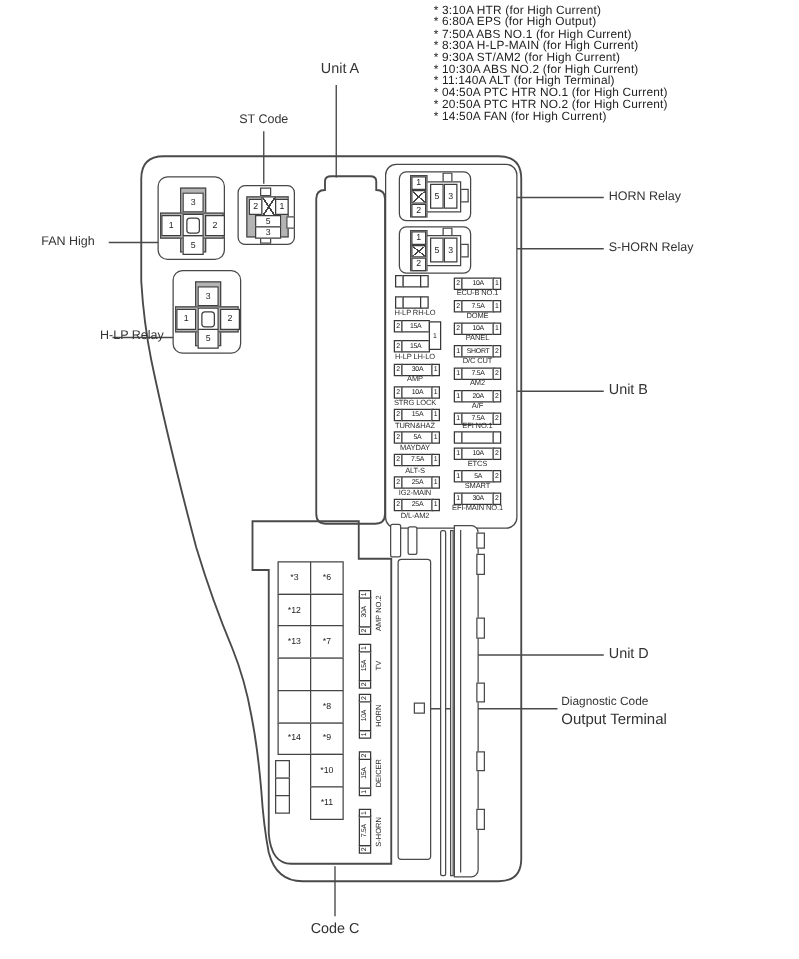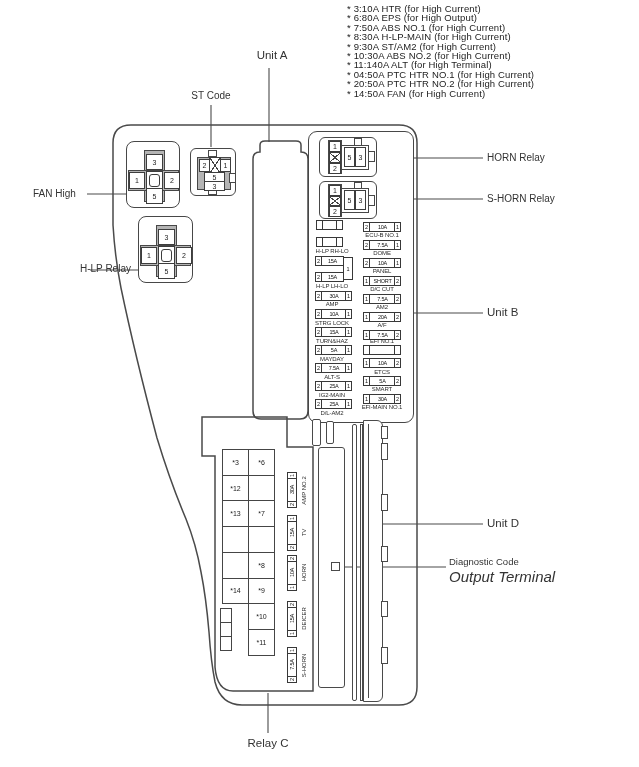--- a/index.html
+++ b/index.html
@@ -85,22 +85,22 @@
 
   <div class="callout unitlbl ctr" style="left:246px;top:49px;width:52px;">Unit A</div>
   <div class="callout ctr" style="left:184px;top:90px;width:54px;">ST Code</div>
   <div class="callout" style="left:33px;top:188px;">FAN High</div>
   <div class="callout" style="left:33px;top:263px;margin-left:47px;">H-LP Relay</div>
   <div class="callout" style="left:487px;top:152px;">HORN Relay</div>
   <div class="callout" style="left:487px;top:193px;">S-HORN Relay</div>
   <div class="callout unitlbl" style="left:487px;top:306px;">Unit B</div>
   <div class="callout unitlbl" style="left:487px;top:517px;">Unit D</div>
   <div class="callout" style="left:449px;top:556px;font-size:9.5px;">Diagnostic Code</div>
-  <div class="callout" style="left:449px;top:568px;font-size:15px;font-style:italic;">Output Terminal</div>
-  <div class="callout unitlbl ctr" style="left:242px;top:737px;width:52px;">Relay C</div>
+  <div class="callout" style="left:449px;top:568px;font-size:12px;">Output Terminal</div>
+  <div class="callout unitlbl ctr" style="left:242px;top:737px;width:52px;">Code C</div>
 
   <div class="rbox" style="left:126px;top:141px;width:54px;height:67px;">
     <div class="arm" style="left:17px;top:8px;width:21px;height:52px;"></div>
     <div class="arm" style="left:1px;top:28px;width:51px;height:21px;"></div>
     <div class="pin" style="left:19px;top:12px;width:17px;height:16px;">3</div>
     <div class="pin" style="left:2px;top:30px;width:16px;height:17px;">1</div>
     <div class="pin" style="left:37px;top:30px;width:16px;height:17px;">2</div>
     <div class="pin" style="left:19px;top:46px;width:17px;height:16px;">5</div>
     <div class="pin center" style="left:19px;top:29px;width:17px;height:18px;"></div>
   </div>

